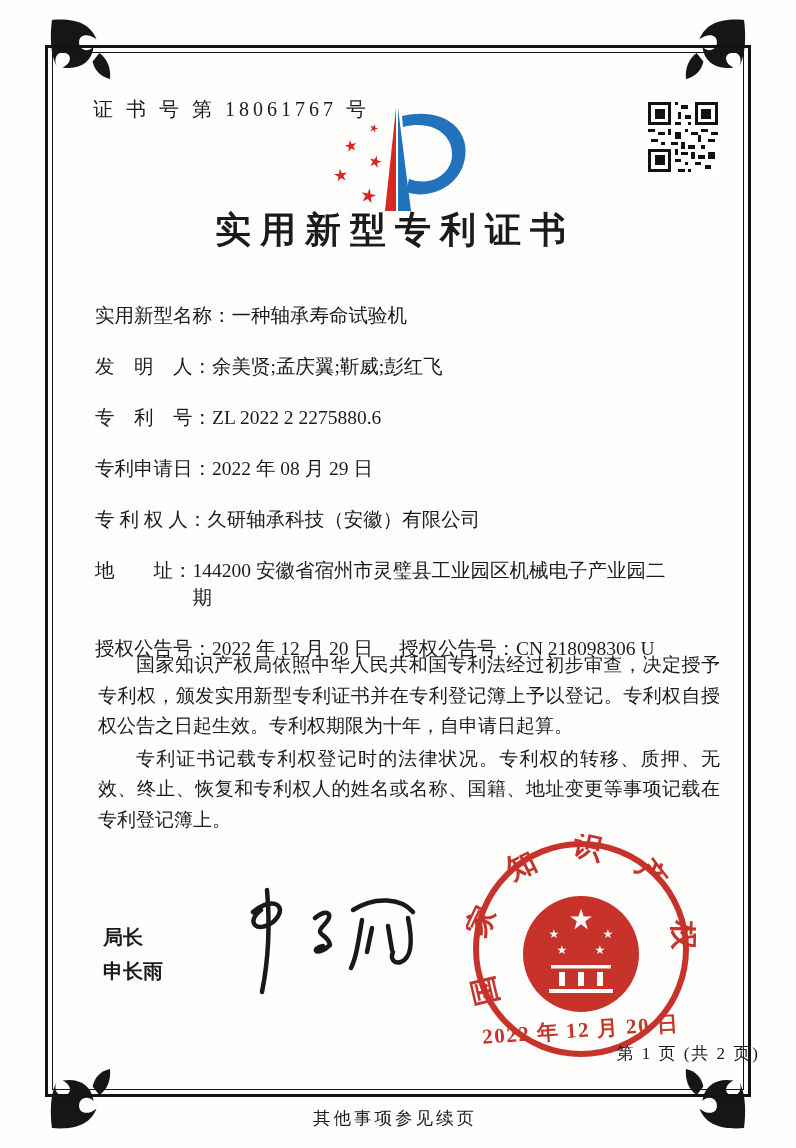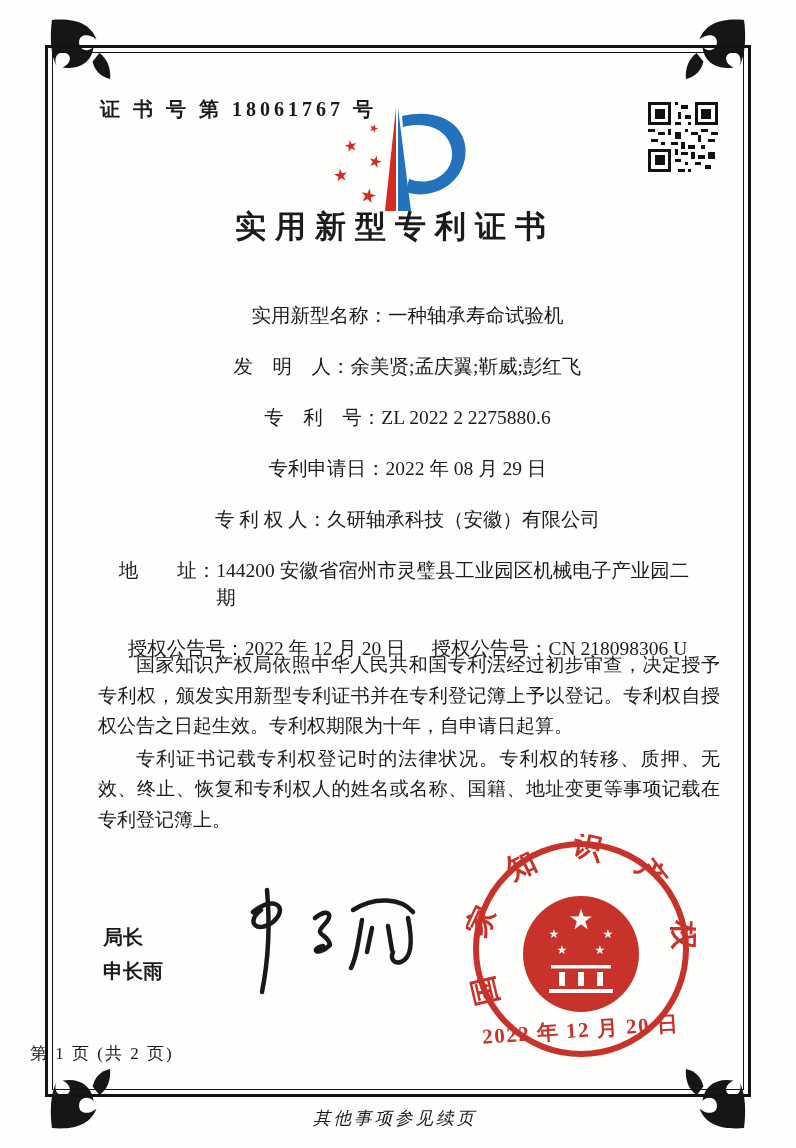--- a/index.html
+++ b/index.html
@@ -1,36 +1,36 @@
 <!DOCTYPE html>
 <html><head>
 <meta charset="utf-8">
 <style>
   html,body{margin:0;padding:0;background:#e8e8e8;}
   .page{position:relative;width:796px;height:1148px;background:#fefefd;
         font-family:"Liberation Serif","DejaVu Serif",serif;color:#1b1b1b;overflow:hidden;}
   .abs{position:absolute;}
   .frame{left:45px;top:45px;width:700px;height:1046px;border:3px solid #131313;}
   .frame-inner{position:absolute;left:4px;top:4px;right:4px;bottom:4px;border:1.5px solid #131313;}
-  .certno{left:100px;top:96px;font-size:20px;letter-spacing:4px;font-weight:700;}
+  .certno{left:93px;top:96px;font-size:20px;letter-spacing:4px;font-weight:400;}
   .logo{left:322px;top:106px;}
   .qr{left:648px;top:102px;}
-  .title{left:45px;top:206px;width:700px;text-align:center;font-size:31px;font-weight:bold;letter-spacing:9px;}
+  .title{left:45px;top:206px;width:700px;text-align:center;font-size:36px;font-weight:bold;letter-spacing:9px;}
   .fields{left:95px;top:302px;width:625px;font-size:19.5px;}
-  .frow{display:flex;align-items:flex-start;margin-bottom:24px;line-height:27px;justify-content:center;}
+  .frow{display:flex;align-items:flex-start;margin-bottom:24px;line-height:27px;}
   .flabel{white-space:pre;flex:0 0 auto;}
   .fvalue{flex:0 1 auto;max-width:480px;}
   .fpair2{margin-left:26px;white-space:nowrap;}
   .bodytext{left:98px;top:650px;width:622px;font-size:19px;line-height:30.5px;text-align:justify;}
   .bodytext p{margin:0 0 2px 0;text-indent:2em;}
   .officer{left:103px;top:920px;font-size:20px;line-height:34px;font-weight:600;}
   .signature{left:215px;top:882px;}
   .seal{left:466px;top:834px;opacity:.93;}
-  .pagenum{left:30px;top:1042px;width:730px;text-align:left;font-size:17px;letter-spacing:2px;}
-  .contnote{left:30px;top:1106px;width:730px;text-align:center;font-size:17.5px;letter-spacing:3px;font-style:italic;}
+  .pagenum{left:30px;top:1042px;width:730px;text-align:right;font-size:17px;letter-spacing:2px;}
+  .contnote{left:30px;top:1106px;width:730px;text-align:center;font-size:17.5px;letter-spacing:3px;}
   .corner{width:62px;height:62px;}
   .c-tl{left:50px;top:18px;}
   .c-tr{right:50px;top:18px;transform:scaleX(-1);}
   .c-bl{left:50px;top:1068px;transform:scaleY(-1);}
   .c-br{right:50px;top:1068px;transform:scale(-1,-1);}
 </style>
 </head>
 <body>
 
 <div class="page">

